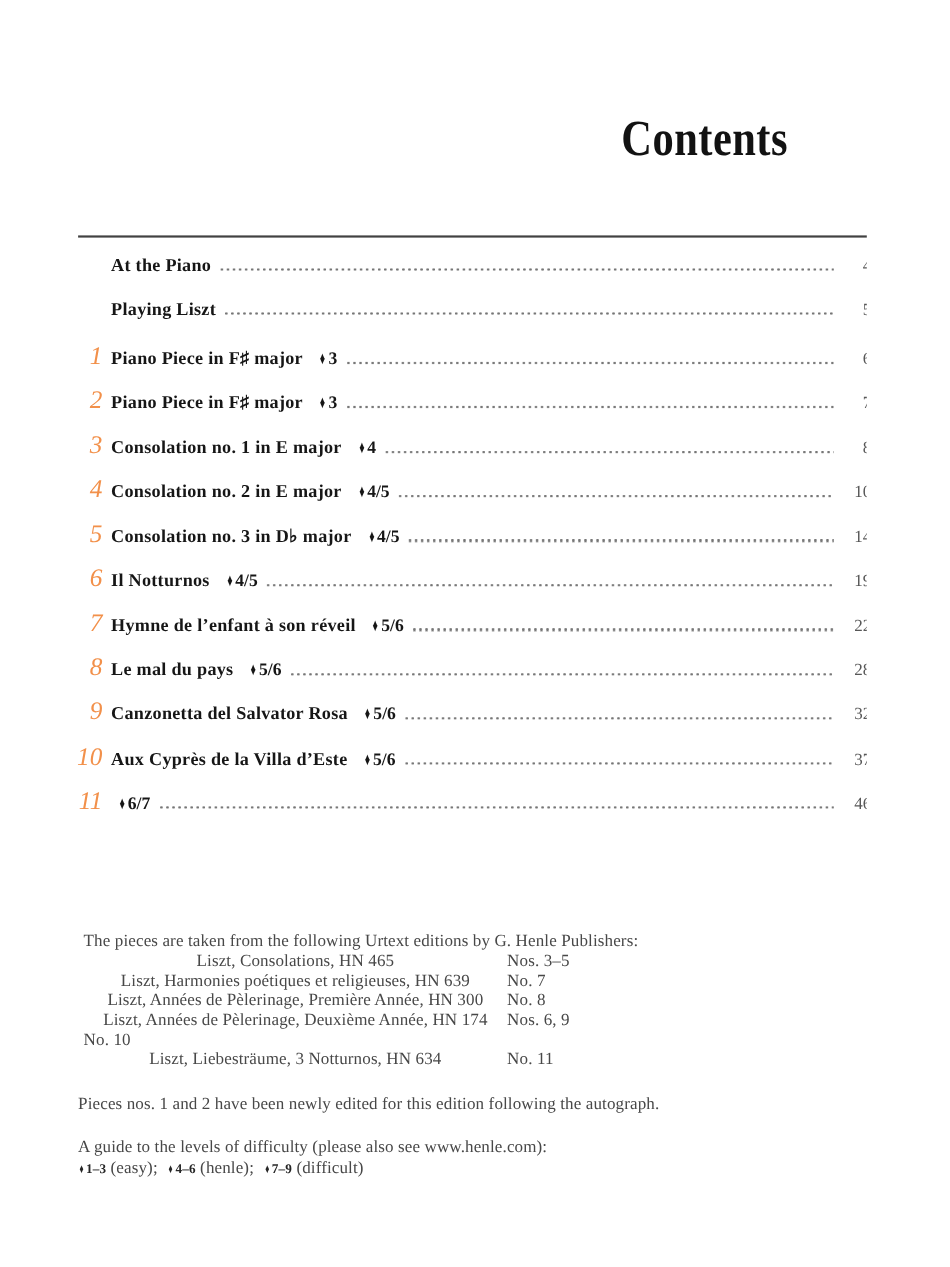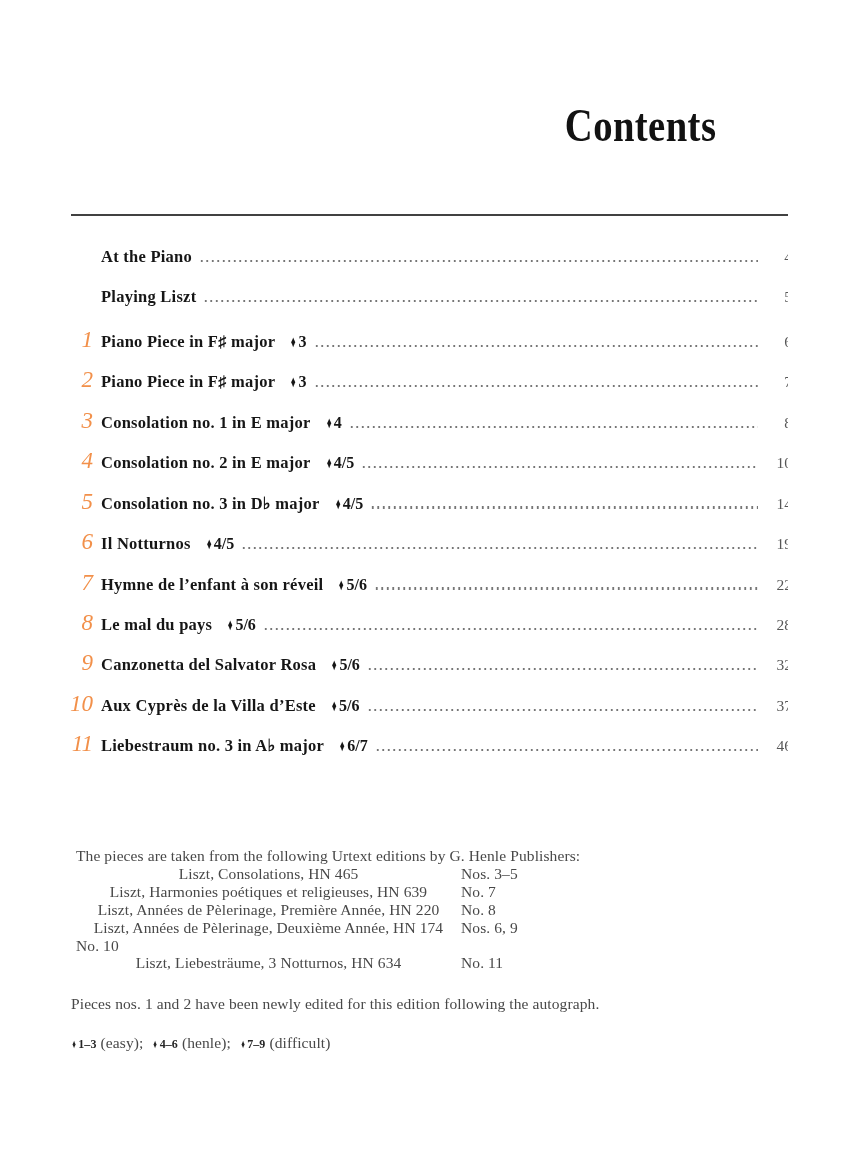--- a/index.html
+++ b/index.html
@@ -15,21 +15,21 @@
     position:relative;width:788px;height:1152px;background:#fff;overflow:hidden;
     font-family:"Liberation Serif", serif;color:var(--ink);
   }
   .title{
     position:absolute;top:101px;right:72px;margin:0;
     font-size:46px;line-height:1.1;font-weight:700;color:#121212;
     letter-spacing:.5px;transform:scaleX(.84);transform-origin:100% 50%;
     white-space:nowrap;
   }
   .rule{position:absolute;left:71px;top:214px;width:721px;height:2px;background:var(--rule);}
-  .toc{position:absolute;left:71px;top:236px;width:721px;}
+  .toc{position:absolute;left:71px;top:220px;width:721px;}
   .row{
     display:flex;align-items:baseline;height:40.45px;box-sizing:border-box;
     padding-top:11px;
   }
   .num{
     flex:0 0 30px;margin-left:-8px;text-align:right;
     font-style:italic;font-size:23px;line-height:1;color:var(--accent);
     white-space:nowrap;
   }
   .ttl{
@@ -160,58 +160,58 @@
     <div class="row">
       <span class="num">10</span>
       <span class="ttl">Aux Cyprès de la Villa d’Este</span>
       <span class="dif"><span class="dia">♦</span><span>5/6</span></span>
       <span class="leader"></span>
       <span class="pg">37</span>
     </div>
 
     <div class="row">
       <span class="num">11</span>
-      <span class="ttl">Liebestraum no. 3 in A♭ major</span>
       <span class="dif"><span class="dia">♦</span><span>6/7</span></span>
       <span class="leader"></span>
       <span class="pg">46</span>
     </div>
 
   </div>
 
   <div class="sources">
     <div class="src-intro">The pieces are taken from the following Urtext editions by G. Henle Publishers:</div>
     <div class="src-row">
       <span class="src-ed">Liszt, Consolations, HN 465</span>
       <span class="src-nos">Nos. 3–5</span>
     </div>
     <div class="src-row">
       <span class="src-ed">Liszt, Harmonies poétiques et religieuses, HN 639</span>
       <span class="src-nos">No. 7</span>
     </div>
     <div class="src-row">
-      <span class="src-ed">Liszt, Années de Pèlerinage, Première Année, HN 220</span>
+      <span class="src-ed">Liszt, Années de Pèlerinage, Première Année, HN 300</span>
       <span class="src-nos">No. 8</span>
     </div>
     <div class="src-row">
       <span class="src-ed">Liszt, Années de Pèlerinage, Deuxième Année, HN 174</span>
       <span class="src-nos">Nos. 6, 9</span>
     </div>
     <div class="src-row">
       <span class="src-nos">No. 10</span>
     </div>
     <div class="src-row">
       <span class="src-ed">Liszt, Liebesträume, 3 Notturnos, HN 634</span>
       <span class="src-nos">No. 11</span>
     </div>
   </div>
 
   <div class="note">Pieces nos. 1 and 2 have been newly edited for this edition following the autograph.</div>
 
   <div class="guide">
+    <div>A guide to the levels of difficulty (please also see www.henle.com):</div>
     <div class="guide-line">
       <span class="seg"><b><span class="dia">♦</span><span>1–3</span></b> <span>(easy);</span></span>
       <span class="seg"><b><span class="dia">♦</span><span>4–6</span></b> <span>(henle);</span></span>
       <span class="seg"><b><span class="dia">♦</span><span>7–9</span></b> <span>(difficult)</span></span>
     </div>
   </div>
 
 </div>
 
 </body></html>

